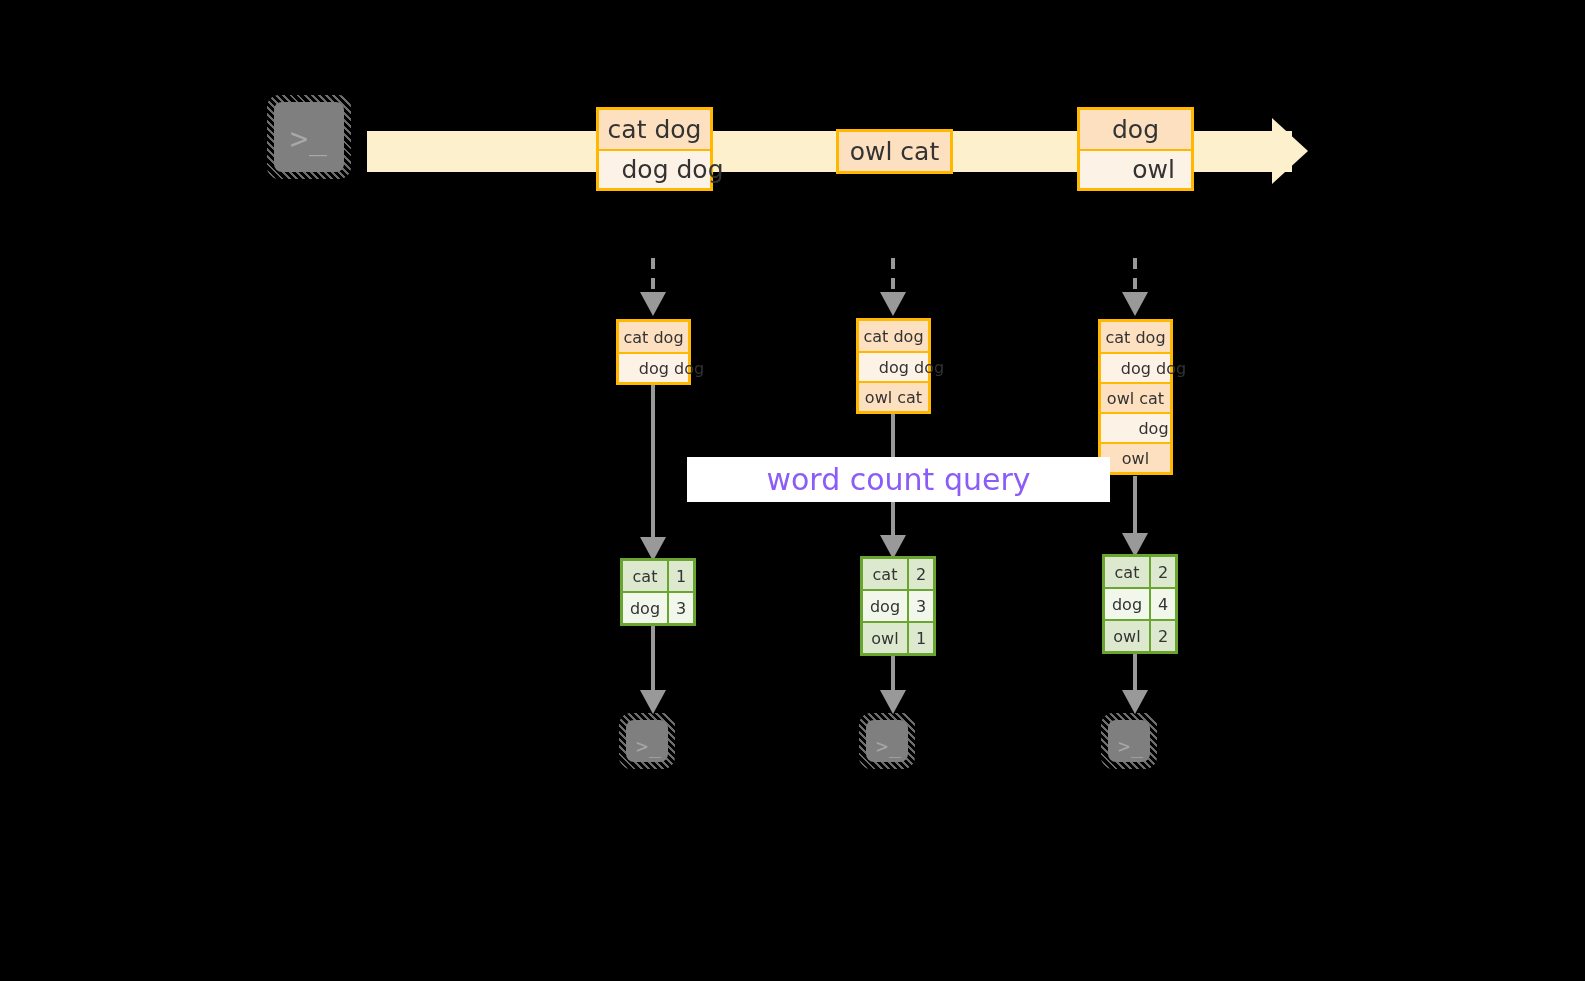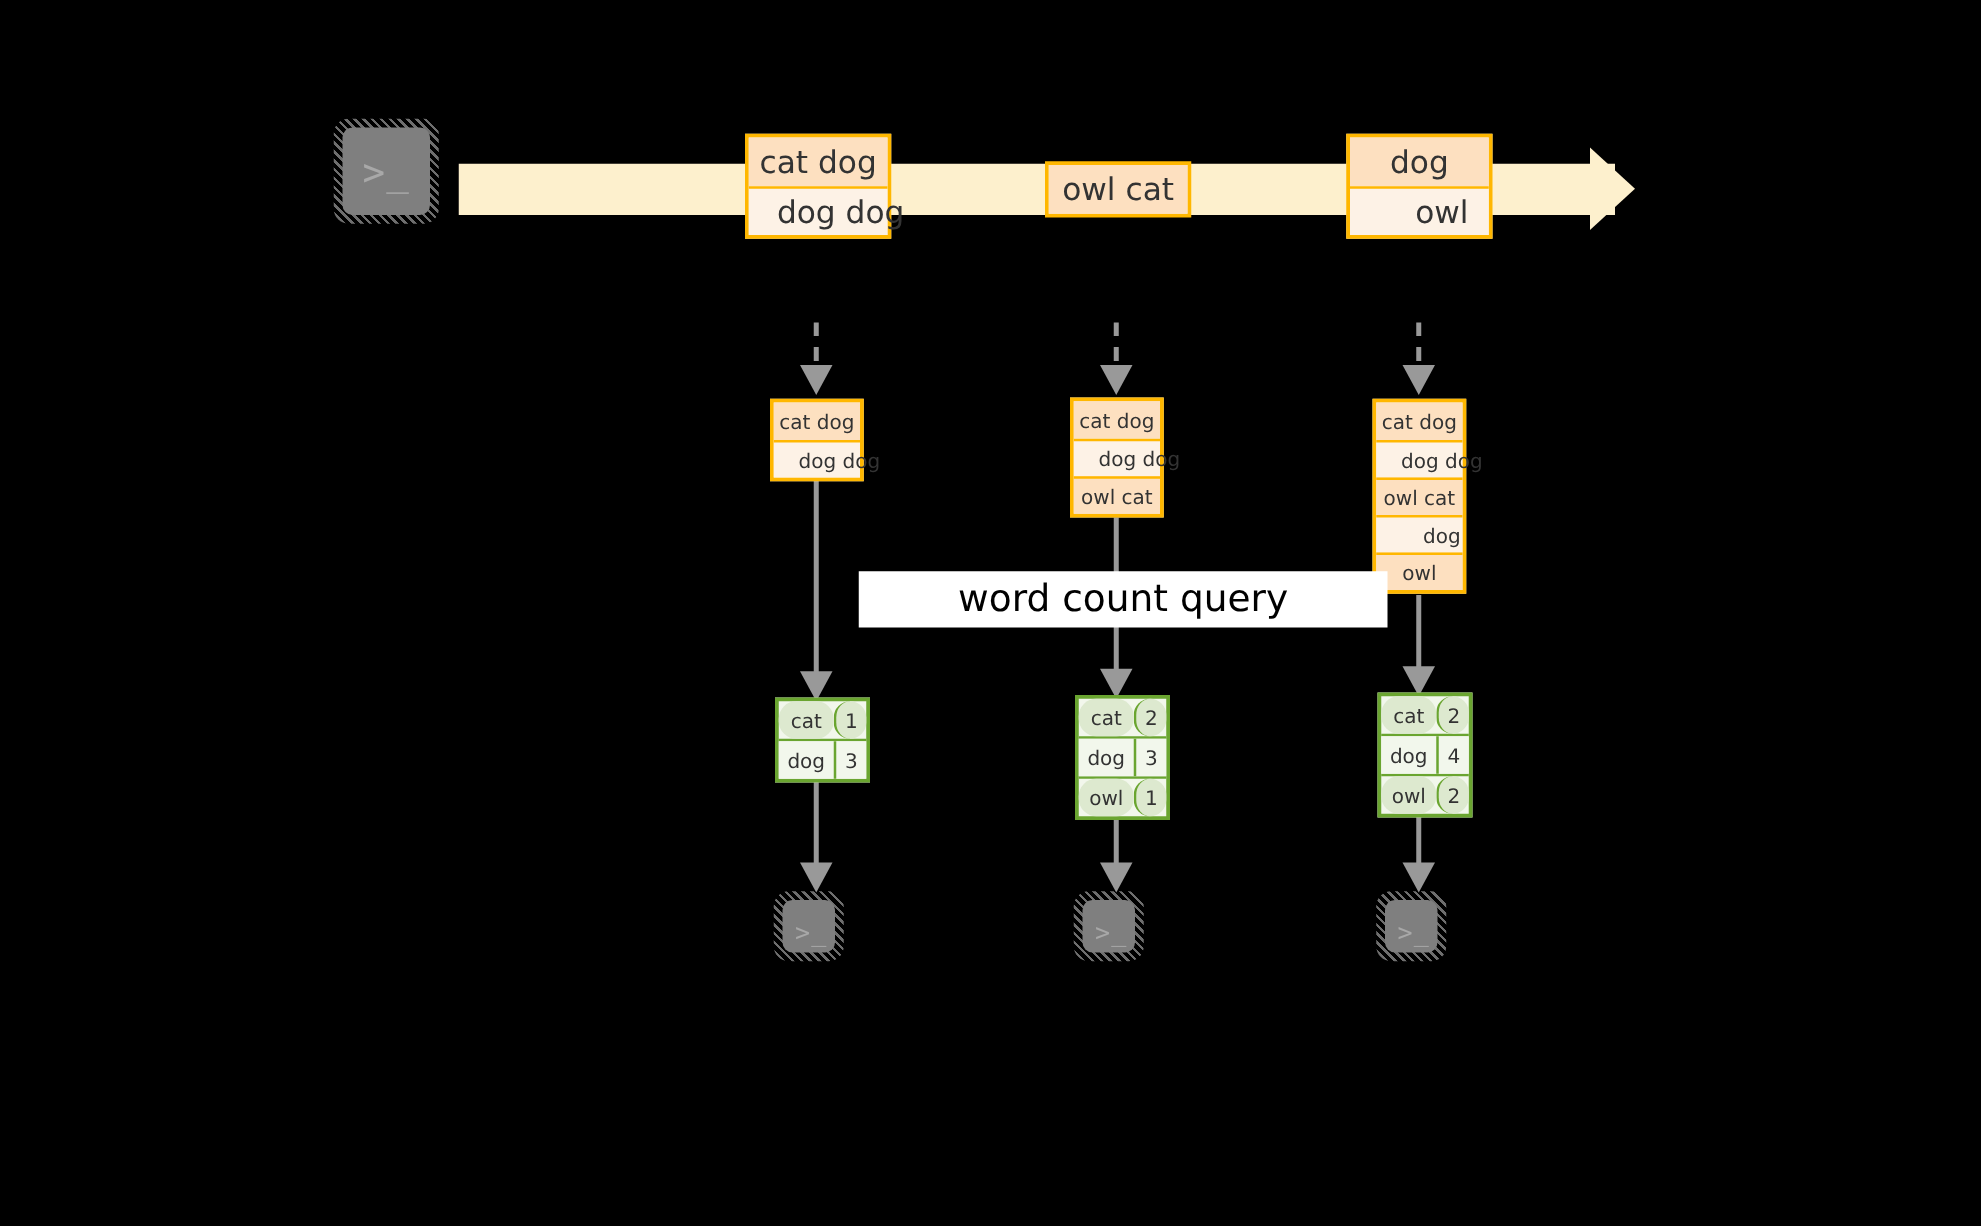--- a/index.html
+++ b/index.html
@@ -109,21 +109,21 @@
   .gtable .gcell {
     box-sizing: border-box;
     display: flex;
     align-items: center;
     justify-content: center;
     font-size: 16px;
     color: #333333;
   }
   .gtable .gcell.word { width: 44px; }
   .gtable .gcell.cnt  { width: 26px; border-left: 2px solid #6aa530; }
-  .gtable .grow.odd .gcell  { background: #dde9cf; border-radius: 14px; }
+  .gtable .grow.odd .gcell  { background: #dde9cf; }
   .gtable .grow.even .gcell { background: #f2f7ec; }
 
   
   .vline {
     position: absolute;
     width: 4px;
     background: #999999;
     z-index: 2;
   }
   .vline.dashed {
@@ -140,21 +140,21 @@
     z-index: 3;
   }
 
   
   #query-label {
     position: absolute;
     background: #ffffff;
     display: flex;
     align-items: center;
     justify-content: center;
-    color: #000000;
+    color: #8b5cf6;
     font-size: 30px;
     white-space: nowrap;
     z-index: 7;
   }
 </style>
 </head>
 <body>
 
 <div id="stage">
 

